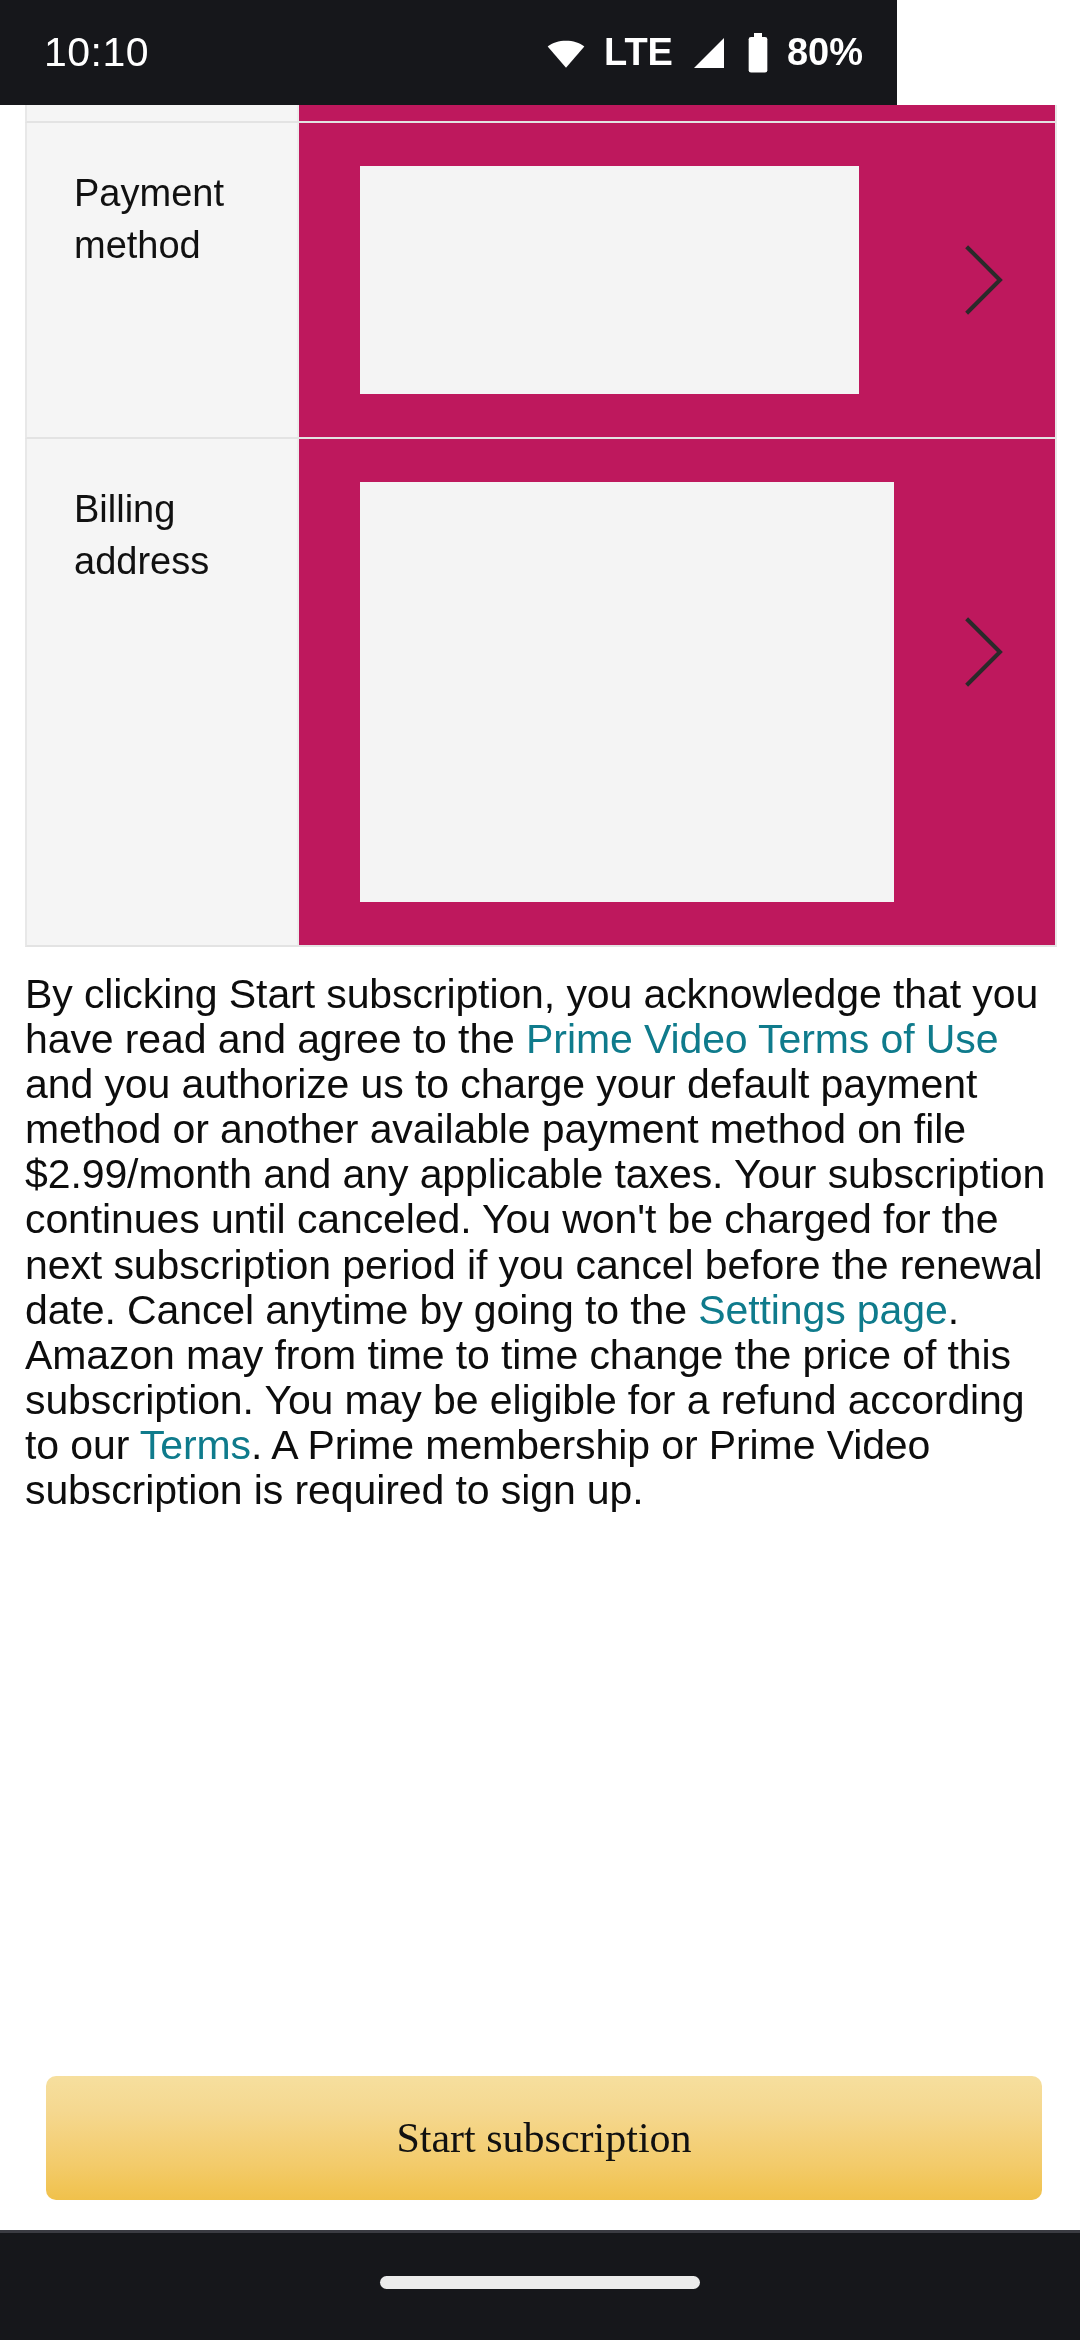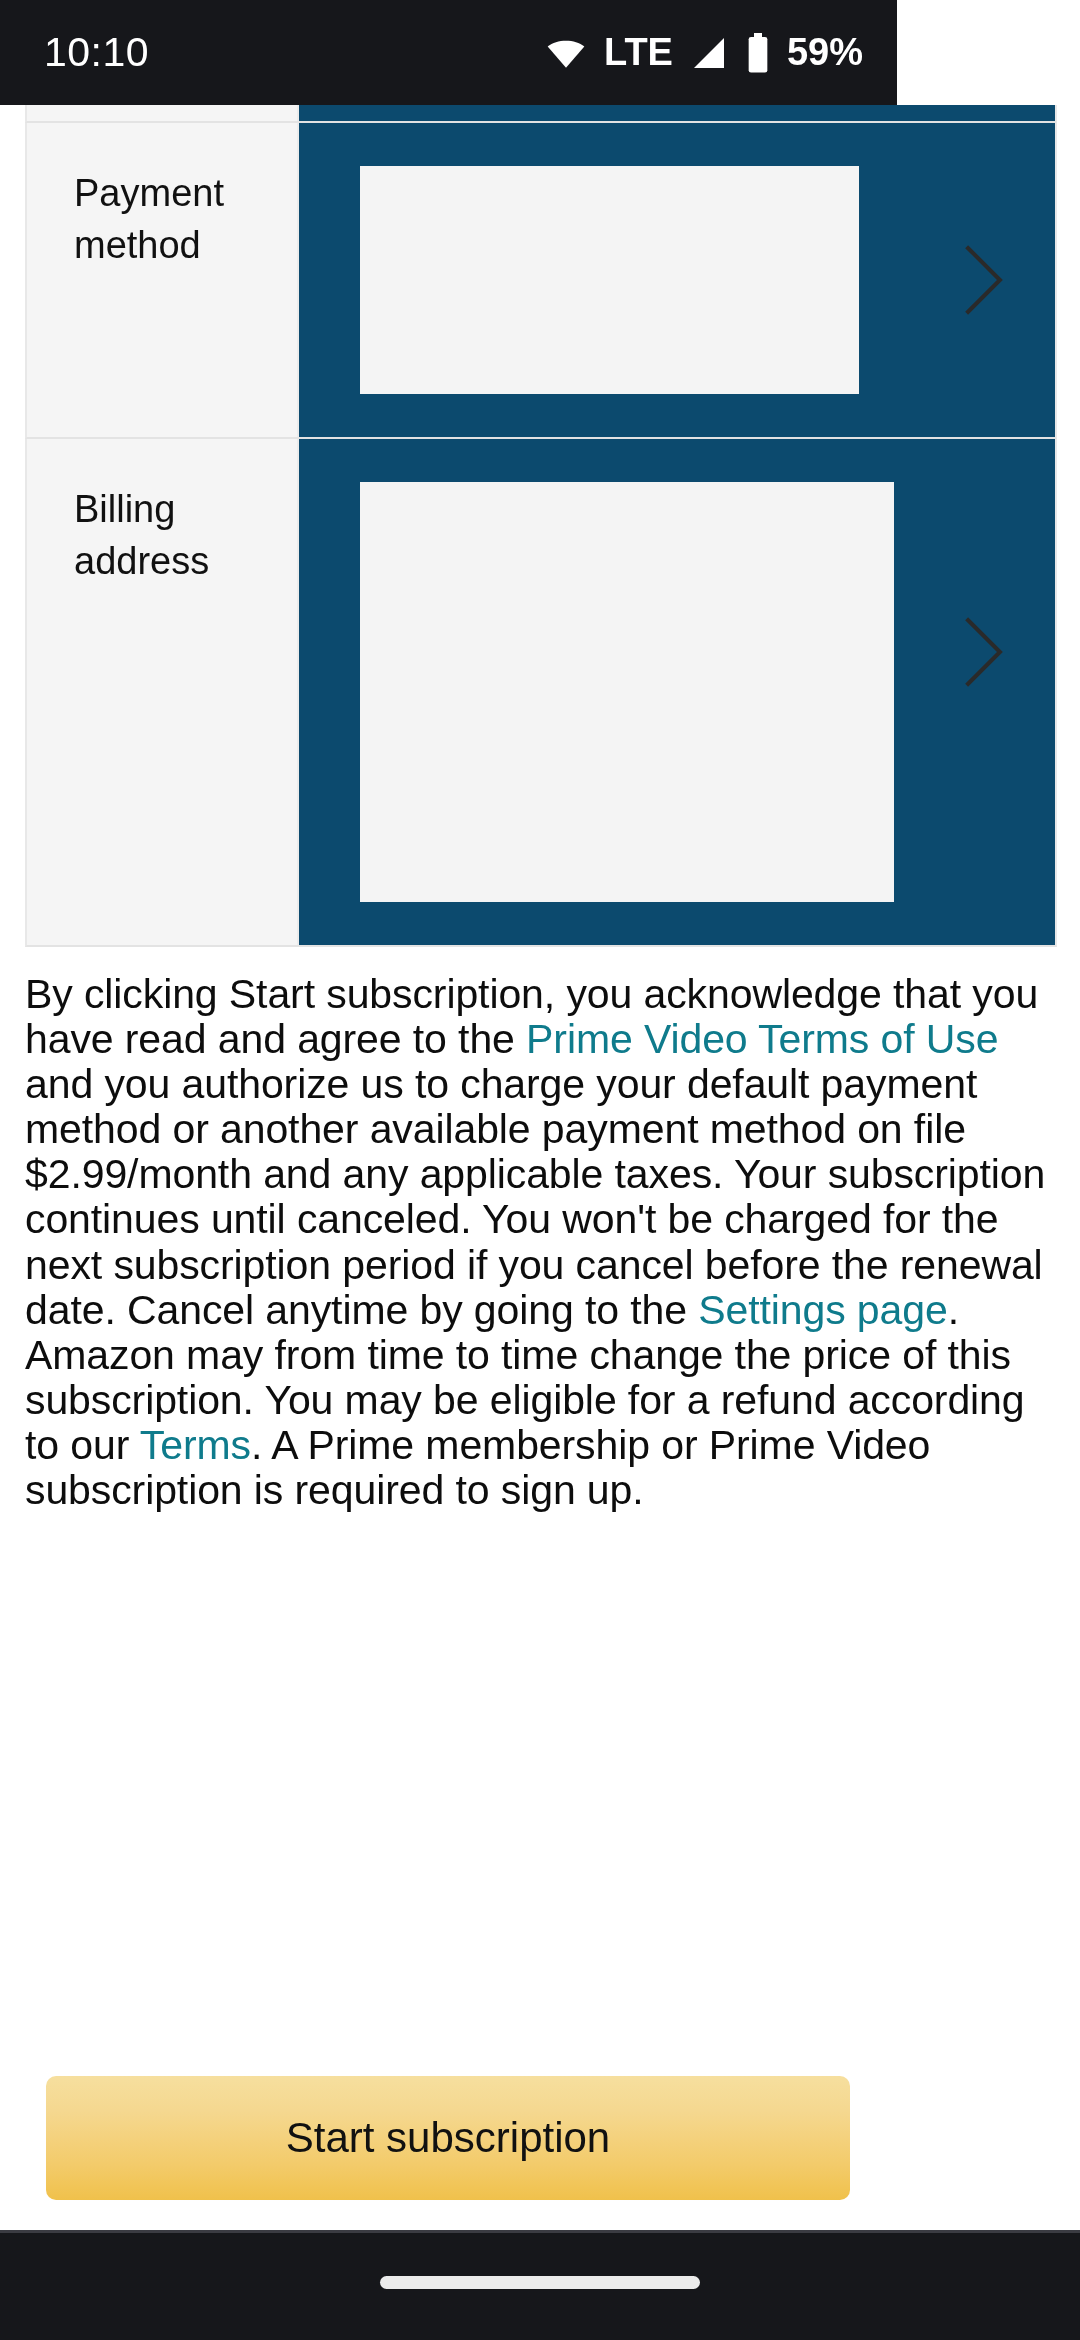--- a/index.html
+++ b/index.html
@@ -35,21 +35,21 @@
   
   .table-wrap{
     position:absolute; top:105px; left:25px;
     width:1032px;
   }
   .trow{
     display:flex;
     border-bottom:2px solid #e3e3e3;
     border-left:2px solid #e8e8e8;
     border-right:2px solid #e8e8e8;
-    background:#0c4a6e;
+    background:#be185d;
   }
   .trow.partial{ height:18px; border-bottom:2px solid #e3e3e3; }
   .tcell-label{
     width:272px; flex:0 0 272px;
     background:#f5f5f5;
     padding:44px 20px 20px 47px;
     font-size:38px; line-height:1.38;
     color:#111111;
     border-right:2px solid #ececec;
   }
@@ -77,24 +77,24 @@
     width:1032px;
     font-size:41px; line-height:1.10;
     color:#0d0d0d;
     letter-spacing:-0.1px;
   }
   .legal a{ color:#0f7b8c; text-decoration:none; }
 
   
   .cta{
     position:absolute; left:46px; top:2076px;
-    width:804px; height:124px;
+    width:996px; height:124px;
     border:none; border-radius:10px;
     background:linear-gradient(180deg,#f6df9e 0%,#f5d890 28%,#f3cb6a 72%,#f0c14b 100%);
-    font-family:Liberation Sans, sans-serif;
+    font-family:Liberation Serif, serif;
     font-size:42px; color:#111111;
     display:flex; align-items:center; justify-content:center;
     cursor:pointer;
   }
 
   
   .navbar{
     position:absolute; left:0; bottom:0;
     width:1080px; height:110px;
     background:#16171b;
@@ -128,21 +128,21 @@
       </svg>
     </span>
 
     <span class="icon-battery">
       <svg viewBox="0 0 14 24" width="26" height="40">
         <rect x="4.6" y="0" width="4.8" height="2.6" fill="#ffffff"></rect>
         <rect x="1.4" y="2.4" width="11.2" height="21.3" rx="1.4" fill="#ffffff"></rect>
       </svg>
     </span>
 
-    <span class="status-batt">59%</span>
+    <span class="status-batt">80%</span>
   </div>
 </div>
 
 <div class="table-wrap">
 
   <div class="trow partial">
     <div class="tcell-label partial-fill"></div>
     <div class="tcell-body" style="padding:0;"></div>
   </div>
 

